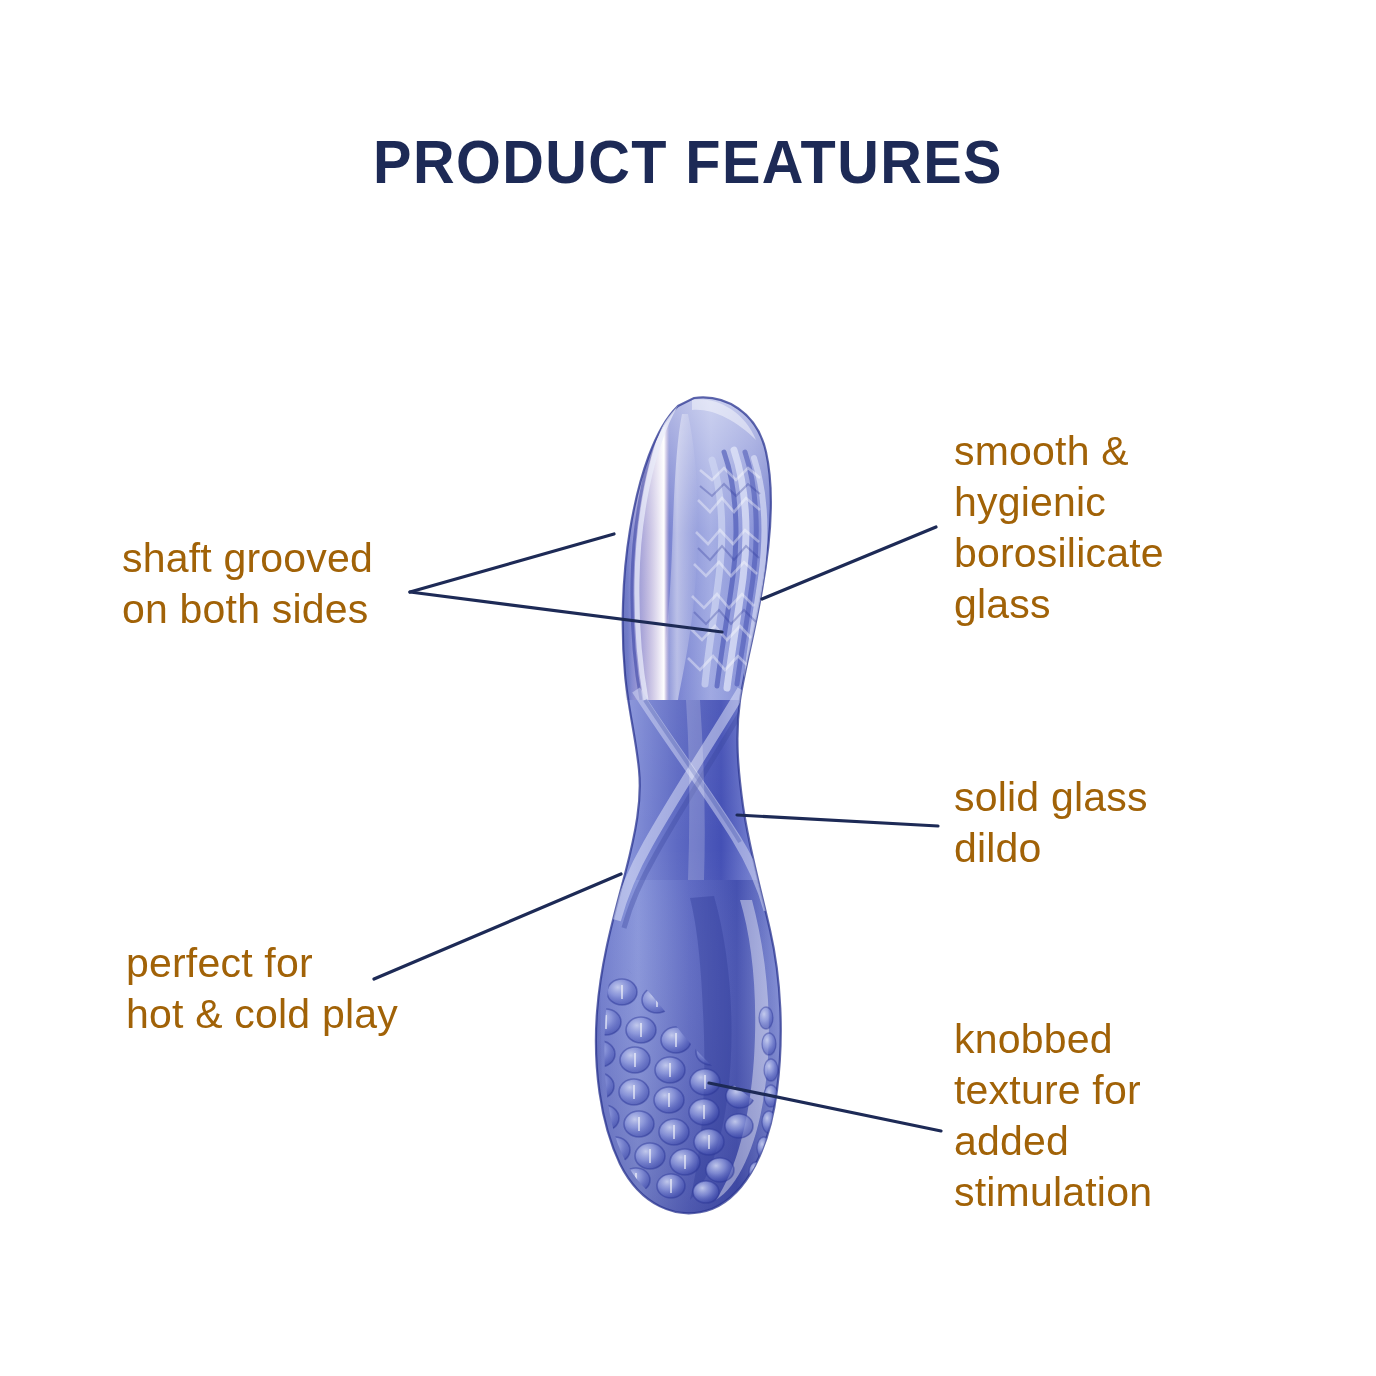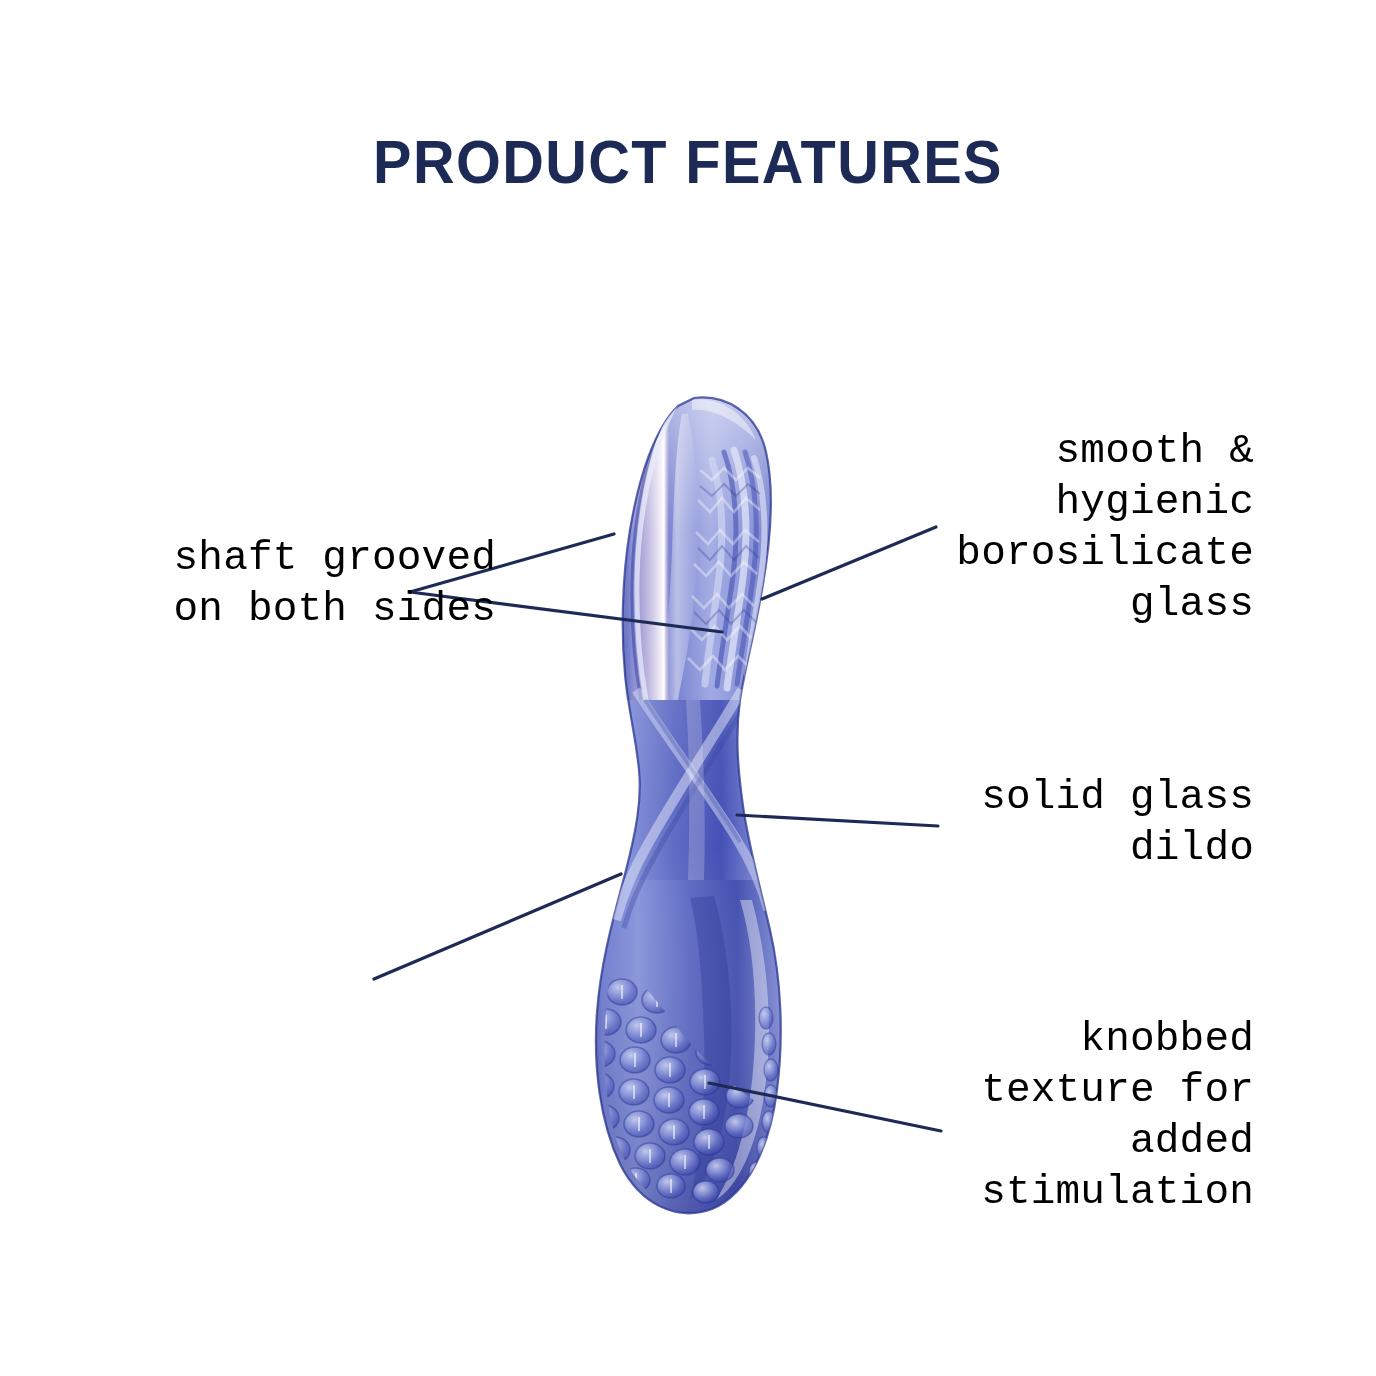--- a/index.html
+++ b/index.html
@@ -29,30 +29,29 @@
     letter-spacing: 1.5px;
     color: #1d2a56;
     transform: scaleX(0.93);
     transform-origin: 50% 50%;
     white-space: nowrap;
   }
 
   
   .label {
     position: absolute;
-    font-family: Liberation Mono, monospace;
+    font-family: Liberation Sans, sans-serif;
     font-weight: 400;
     font-size: 41px;
     line-height: 51px;
-    color: #000000;
+    color: #a16207;
     white-space: pre-line;
     letter-spacing: 0.2px;
-    text-align: right;
-  }
-  #label-shaft-grooved { left: 122px; top: 533px; width: 330px; margin-left: 44px; }
+  }
+  #label-shaft-grooved { left: 122px; top: 533px; width: 330px; }
   #label-hot-cold      { left: 126px; top: 938px; width: 360px; }
   #label-borosilicate  { left: 954px; top: 426px; width: 300px; }
   #label-solid-glass   { left: 954px; top: 772px; width: 300px; }
   #label-knobbed       { left: 954px; top: 1014px; width: 300px; }
 
   
   #art {
     position: absolute;
     left: 0; top: 0;
     width: 1376px;
@@ -403,20 +402,22 @@
 
       <path class="leader" d="M 621 874 L 374 979"></path>
 
       <path class="leader" d="M 709 1083 L 941 1131"></path>
     </g>
   </svg>
 
   <div class="label" id="label-shaft-grooved">shaft grooved
 on both sides</div>
 
+  <div class="label" id="label-hot-cold">perfect for
+hot &amp; cold play</div>
 
   <div class="label" id="label-borosilicate">smooth &amp;
 hygienic
 borosilicate
 glass</div>
 
   <div class="label" id="label-solid-glass">solid glass
 dildo</div>
 
   <div class="label" id="label-knobbed">knobbed

